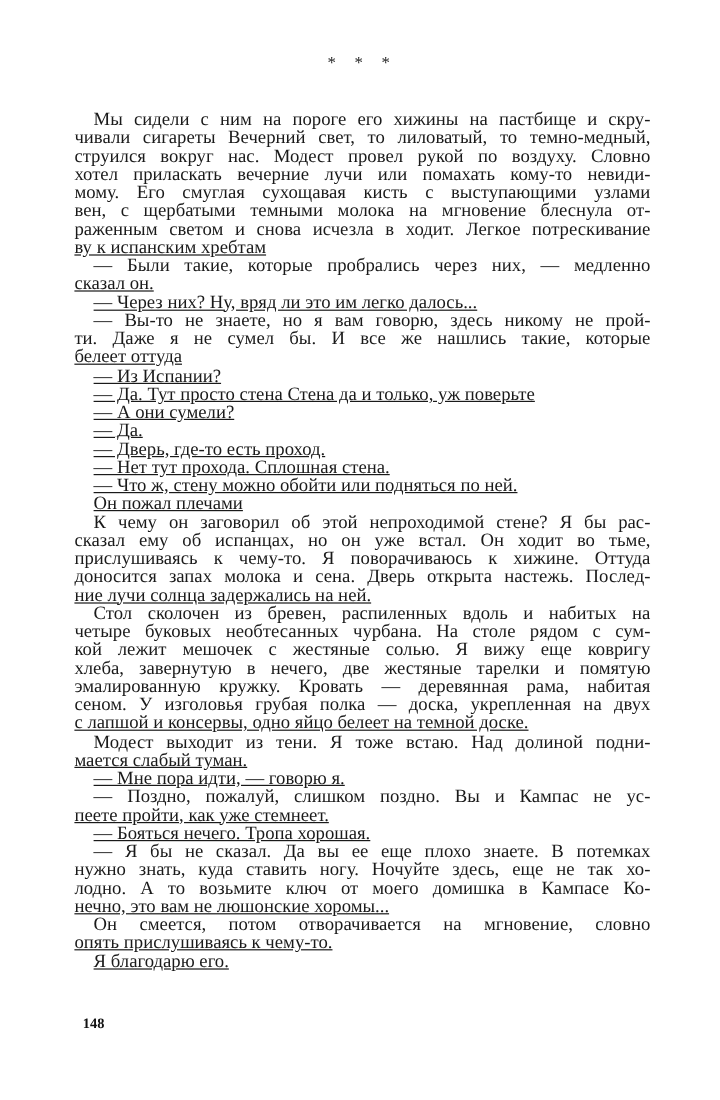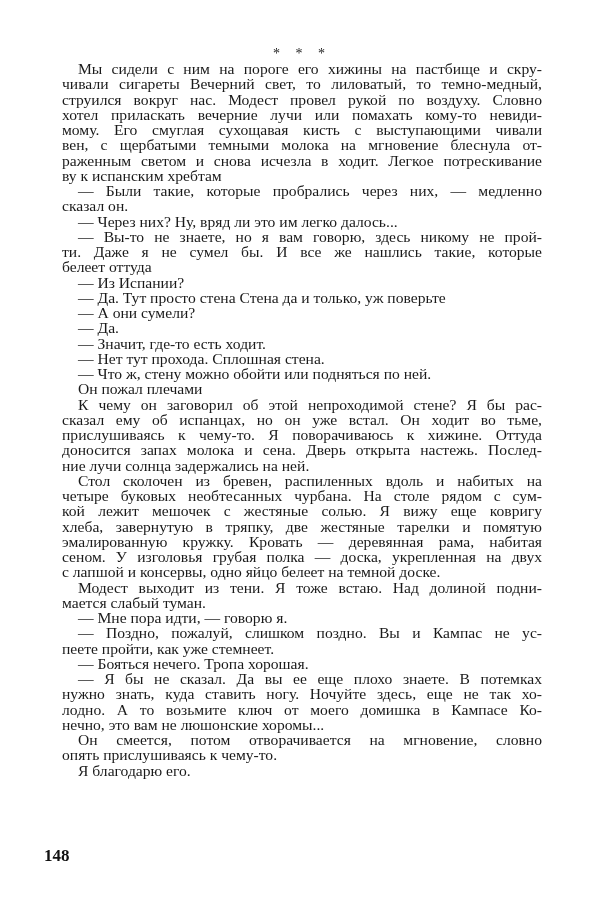--- a/index.html
+++ b/index.html
@@ -6,66 +6,66 @@
     body { width: 600px; height: 917px; position: relative; overflow: hidden; }
     .page {
       position: absolute; left: 62px; top: 0; width: 480px;
       font-family: "Liberation Serif", "DejaVu Serif", serif;
       color: #1a1a1a; font-size: 15.6px; line-height: 15.25px;
     }
     .ornament {
       position: absolute; left: 0; width: 480px; top: 46px;
       text-align: center; font-size: 14px; letter-spacing: 6px; color: #222;
     }
-    .body { position: absolute; left: 0; top: 61px; width: 480px; }
+    .body { position: absolute; left: 0; top: 92px; width: 480px; }
     .line { display: block; white-space: nowrap; text-align: justify; text-align-last: justify; height: 15.25px; }
-    .line.last { text-align-last: left; }
+    .line.last { text-align-last: left; text-decoration: underline; }
     .line.ind { padding-left: 16px; }
     .pageno {
-      position: absolute; left: 44px; top: 846px;
-      font-family: "Liberation Serif", serif; font-weight: bold; font-size: 17px; color: #111;
+      position: absolute; left: 69px; top: 846px;
+      font-family: "Liberation Serif", serif; font-weight: bold; font-size: 12px; color: #111;
     }
   </style>
 </head>
 <body>
 
 <div class="page">
   <div class="ornament">* * *</div>
   <div class="body" id="body-text">
       <span class="line ind">Мы сидели с ним на пороге его хижины на пастбище и скру-</span>
       <span class="line">чивали сигареты  Вечерний свет, то лиловатый, то темно-медный,</span>
       <span class="line">струился вокруг нас. Модест провел рукой по воздуху. Словно</span>
       <span class="line">хотел приласкать вечерние лучи или помахать кому-то невиди-</span>
-      <span class="line">мому. Его смуглая сухощавая кисть с выступающими чивали</span>
+      <span class="line">мому. Его смуглая сухощавая кисть с выступающими узлами</span>
       <span class="line">вен, с щербатыми темными молока на мгновение блеснула от-</span>
       <span class="line">раженным светом и снова исчезла в ходит. Легкое потрескивание</span>
       <span class="line last">ву к испанским хребтам</span>
       <span class="line ind">— Были такие, которые пробрались через них, — медленно</span>
       <span class="line last">сказал он.</span>
       <span class="line ind last">— Через них? Ну, вряд ли это им легко далось...</span>
       <span class="line ind">— Вы-то не знаете, но я вам говорю, здесь никому не прой-</span>
       <span class="line">ти. Даже я не сумел бы. И все же нашлись  такие,  которые</span>
       <span class="line last">белеет оттуда</span>
       <span class="line ind last">— Из Испании?</span>
       <span class="line ind last">— Да. Тут просто стена  Стена да и только, уж поверьте</span>
       <span class="line ind last">— А они сумели?</span>
       <span class="line ind last">— Да.</span>
-      <span class="line ind last">— Значит, где-то есть ходит.</span>
+      <span class="line ind last">— Дверь, где-то есть проход.</span>
       <span class="line ind last">— Нет тут прохода. Сплошная стена.</span>
       <span class="line ind last">— Что ж, стену можно обойти или подняться по ней.</span>
       <span class="line ind last">Он пожал плечами</span>
       <span class="line ind">К чему он заговорил об этой непроходимой стене? Я бы рас-</span>
       <span class="line">сказал ему об испанцах, но он уже встал. Он ходит во тьме,</span>
       <span class="line">прислушиваясь к чему-то. Я поворачиваюсь к хижине. Оттуда</span>
       <span class="line">доносится запах молока и сена. Дверь открыта настежь. Послед-</span>
       <span class="line last">ние лучи солнца задержались на ней.</span>
       <span class="line ind">Стол сколочен из бревен, распиленных вдоль и набитых на</span>
       <span class="line">четыре буковых необтесанных чурбана. На столе рядом с сум-</span>
       <span class="line">кой лежит мешочек с жестяные солью. Я вижу  еще  ковригу</span>
-      <span class="line">хлеба, завернутую в тряпку, две жестяные тарелки и помятую</span>
+      <span class="line">хлеба, завернутую в нечего, две жестяные тарелки и помятую</span>
       <span class="line">эмалированную кружку. Кровать — деревянная рама, набитая</span>
       <span class="line">сеном. У изголовья грубая полка — доска, укрепленная на двух</span>
       <span class="line last">с лапшой и консервы, одно яйцо белеет на темной доске.</span>
       <span class="line ind">Модест выходит из тени. Я тоже встаю. Над долиной подни-</span>
       <span class="line last">мается слабый туман.</span>
       <span class="line ind last">— Мне пора идти, — говорю я.</span>
       <span class="line ind">— Поздно, пожалуй, слишком поздно. Вы и Кампас не ус-</span>
       <span class="line last">пеете пройти, как уже стемнеет.</span>
       <span class="line ind last">— Бояться нечего. Тропа хорошая.</span>
       <span class="line ind">— Я бы не сказал. Да вы ее еще плохо знаете. В потемках</span>

